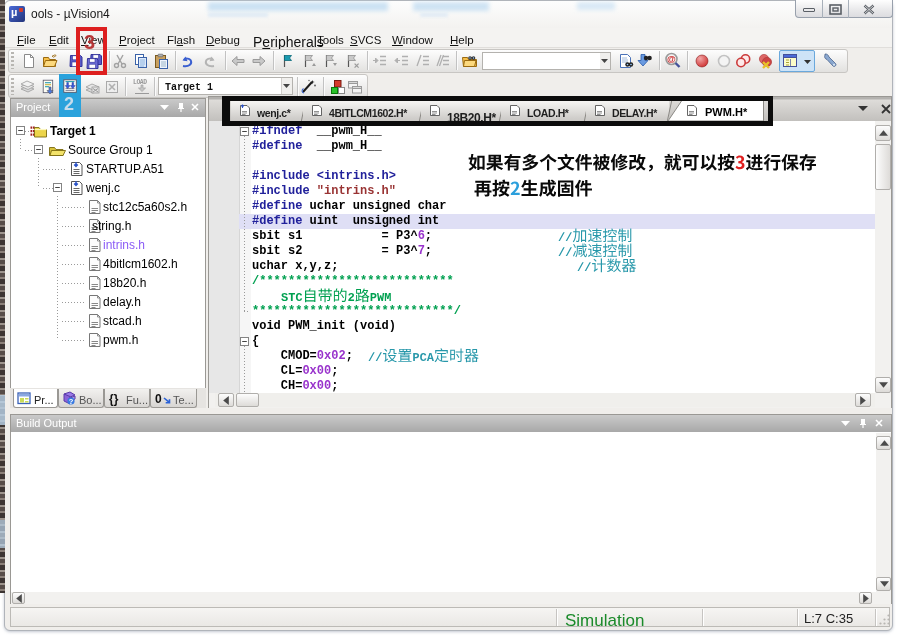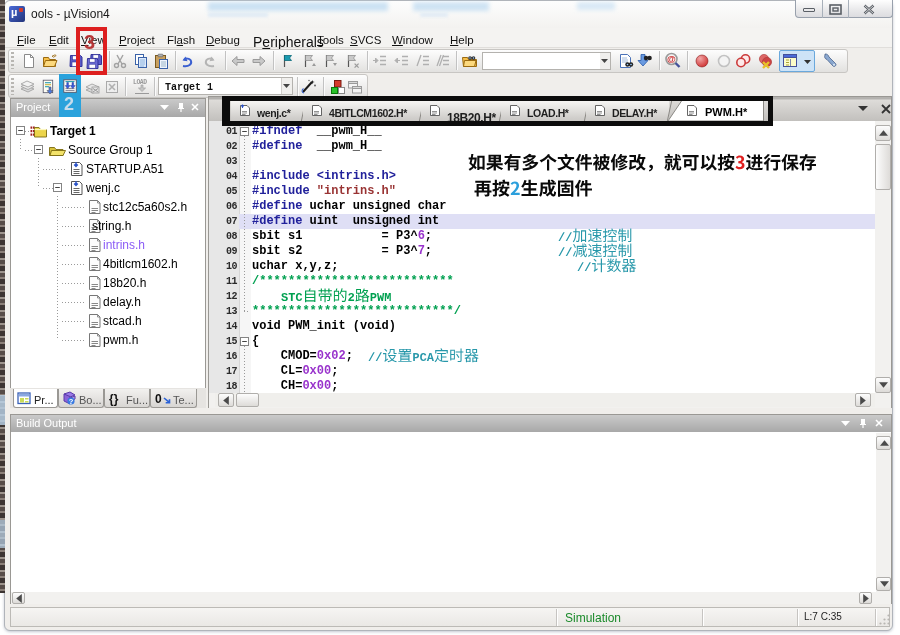--- a/index.html
+++ b/index.html
@@ -584,21 +584,20 @@
 <svg style="position:absolute;left:858px;top:106px" width="10" height="5" viewBox="0 0 10 5">
       <path d="M0 0h10L5.0 5z" fill="#333"></path>
     </svg>
 <svg style="position:absolute;left:881px;top:104px" width="10" height="10" viewBox="0 0 10 10">
       <path d="M1 1l8 8M9 1L1 9" stroke="#333" stroke-width="1.8"></path>
     </svg>
 <div class="a" style="left:222px;top:96px;width:551px;height:30px;border:5px solid #0c0c0c;border-left-width:8px;z-index:55"></div>
 <div class="a" style="left:209px;top:121px;width:30px;height:272px;background:#e7e7e7"></div>
 <div class="a" style="left:239px;top:121px;width:12px;height:272px;background:#f6f6f6;border-left:1px solid #d6d6d6"></div>
 <div class="a" style="left:239px;top:214px;width:636px;height:15px;background:#dfdff5"></div>
-<div class="a mono" style="left:209px;top:124px;width:28px;text-align:right;font-size:10px;line-height:15px;color:#2a2a2a;font-weight:bold;letter-spacing:-.5px">01<br>02<br>03<br>04<br>05<br>06<br>07<br>08<br>09<br>10<br>11<br>12<br>13<br>14<br>15<br>16<br>17<br>18<br></div>
 <svg style="position:absolute;left:240px;top:127px" width="9" height="9" viewBox="0 0 9 9">
       <rect x=".5" y=".5" width="8" height="8" fill="#fff" stroke="#848484"></rect>
       <path d="M2.2 4.5h4.6" stroke="#444" stroke-width="1"></path>
     </svg>
 <svg style="position:absolute;left:240px;top:337px" width="9" height="9" viewBox="0 0 9 9">
       <rect x=".5" y=".5" width="8" height="8" fill="#fff" stroke="#848484"></rect>
       <path d="M2.2 4.5h4.6" stroke="#444" stroke-width="1"></path>
     </svg>
 <div class="a" style="left:244px;top:136px;width:1px;height:175px;background:repeating-linear-gradient(180deg,#9a9a9a 0 1px,transparent 1px 3px)"></div>
 <div class="a" style="left:244px;top:311px;width:6px;height:1px;background:repeating-linear-gradient(90deg,#9a9a9a 0 1px,transparent 1px 3px)"></div>
@@ -656,22 +655,22 @@
     </svg>
 <div class="a" style="left:859px;top:592px;width:13px;height:12px;background:linear-gradient(180deg,#fdfdfd,#dddbd8);border:1px solid #b0aeab;border-radius:2px"></div>
 <svg class="a" style="left:863px;top:594px" width="6" height="9" viewBox="0 0 5 8">
       <path d="M0 0v8l5-4z" fill="#4a4a4a"></path>
     </svg>
 <div class="a" style="left:10px;top:607px;width:880px;height:20px;background:linear-gradient(180deg,#f6f5f3,#eae8e5);border:1px solid #bcbab6"></div>
 <div class="a" style="left:556px;top:609px;width:1px;height:17px;background:#c6c4c1;box-shadow:1px 0 0 #fff"></div>
 <div class="a" style="left:702px;top:609px;width:1px;height:17px;background:#c6c4c1;box-shadow:1px 0 0 #fff"></div>
 <div class="a" style="left:797px;top:609px;width:1px;height:17px;background:#c6c4c1;box-shadow:1px 0 0 #fff"></div>
 <div class="a" style="left:875px;top:609px;width:1px;height:17px;background:#c6c4c1;box-shadow:1px 0 0 #fff"></div>
-<div class="a" style="left:565px;top:611px;font-size:12px;color:#1a8a2a">Simulation</div>
-<div class="a" style="left:804px;top:611px;font-size:10px;color:#222">L:7 C:35</div>
+<div class="a" style="left:565px;top:611px;font-size:17px;color:#1a8a2a">Simulation</div>
+<div class="a" style="left:804px;top:611px;font-size:13px;color:#222">L:7 C:35</div>
 <svg class="a" style="left:878px;top:613px" width="13" height="13" viewBox="0 0 13 13">
       <g fill="#b8b6b2">
         <circle cx="10.5" cy="2.5" r="1.1"></circle>
         <circle cx="10.5" cy="6.5" r="1.1"></circle>
         <circle cx="10.5" cy="10.5" r="1.1"></circle>
         <circle cx="6.5" cy="6.5" r="1.1"></circle>
         <circle cx="6.5" cy="10.5" r="1.1"></circle>
         <circle cx="2.5" cy="10.5" r="1.1"></circle>
       </g>
     </svg>

